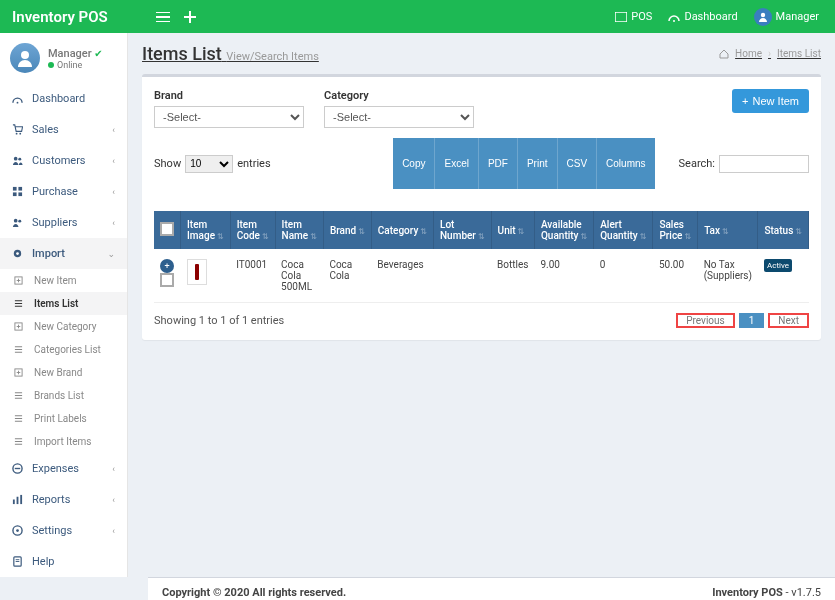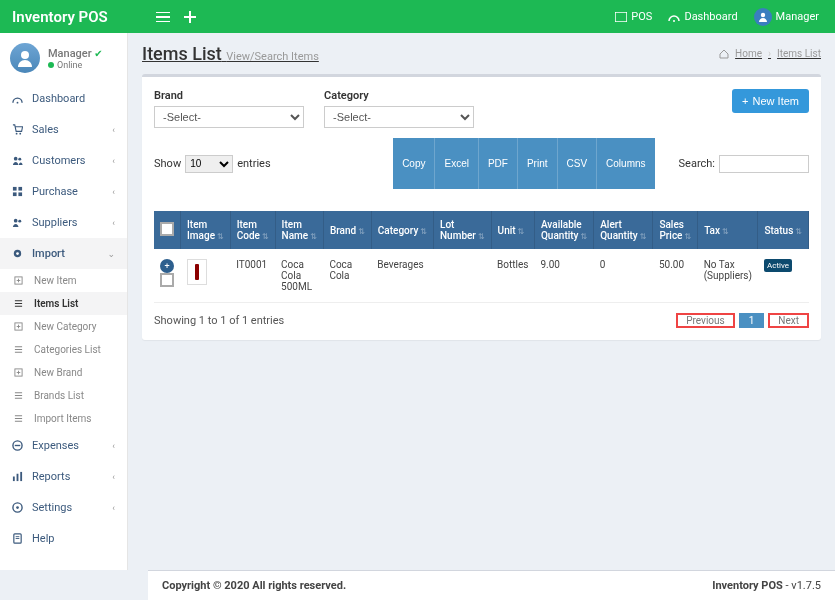--- a/index.html
+++ b/index.html
@@ -287,20 +287,30 @@
               </a>
             </li>
             <li>
               <a>
                 <span class="icon">
                   <svg width="9" height="9" viewBox="0 0 10 10">
                     <path d="M1 2h8M1 5h8M1 8h8" stroke="currentColor" stroke-width="1.2"></path>
                   </svg>
                 </span>
                 <span>Brands List</span>
+              </a>
+            </li>
+            <li>
+              <a>
+                <span class="icon">
+                  <svg width="9" height="9" viewBox="0 0 10 10">
+                    <path d="M1 2h8M1 5h8M1 8h8" stroke="currentColor" stroke-width="1.2"></path>
+                  </svg>
+                </span>
+                <span>Print Labels</span>
               </a>
             </li>
             <li>
               <a>
                 <span class="icon">
                   <svg width="9" height="9" viewBox="0 0 10 10">
                     <path d="M1 2h8M1 5h8M1 8h8" stroke="currentColor" stroke-width="1.2"></path>
                   </svg>
                 </span>
                 <span>Import Items</span>

